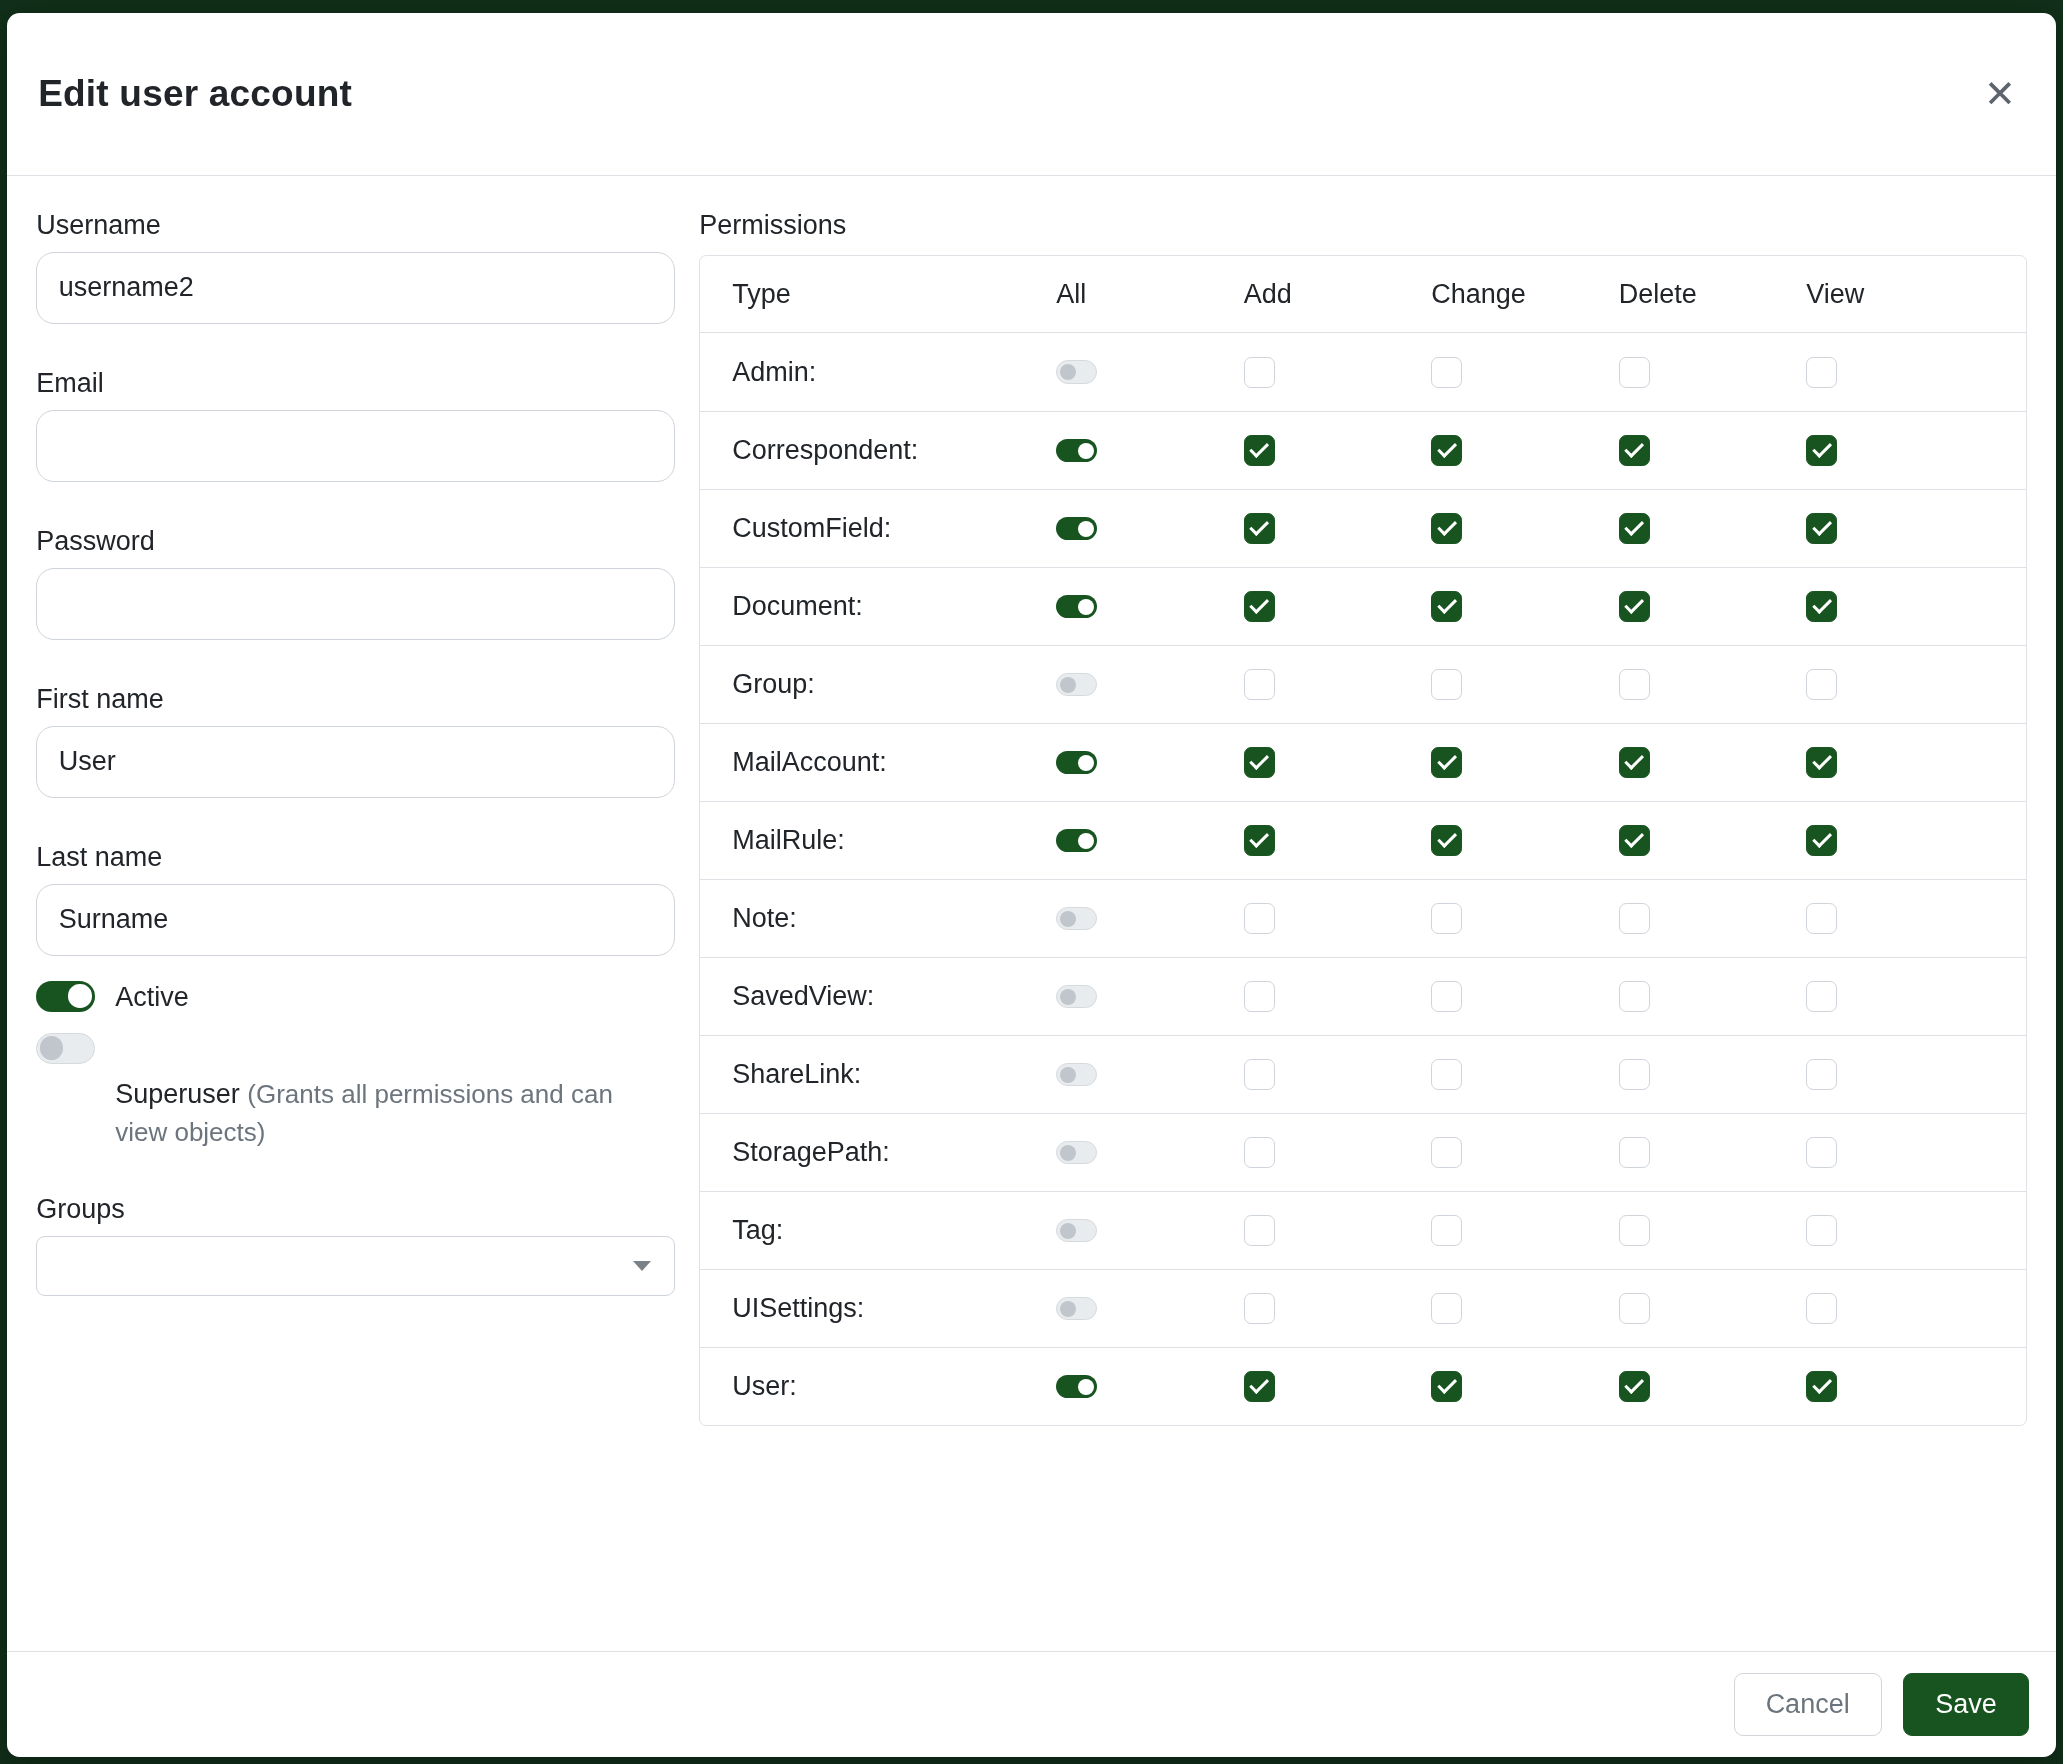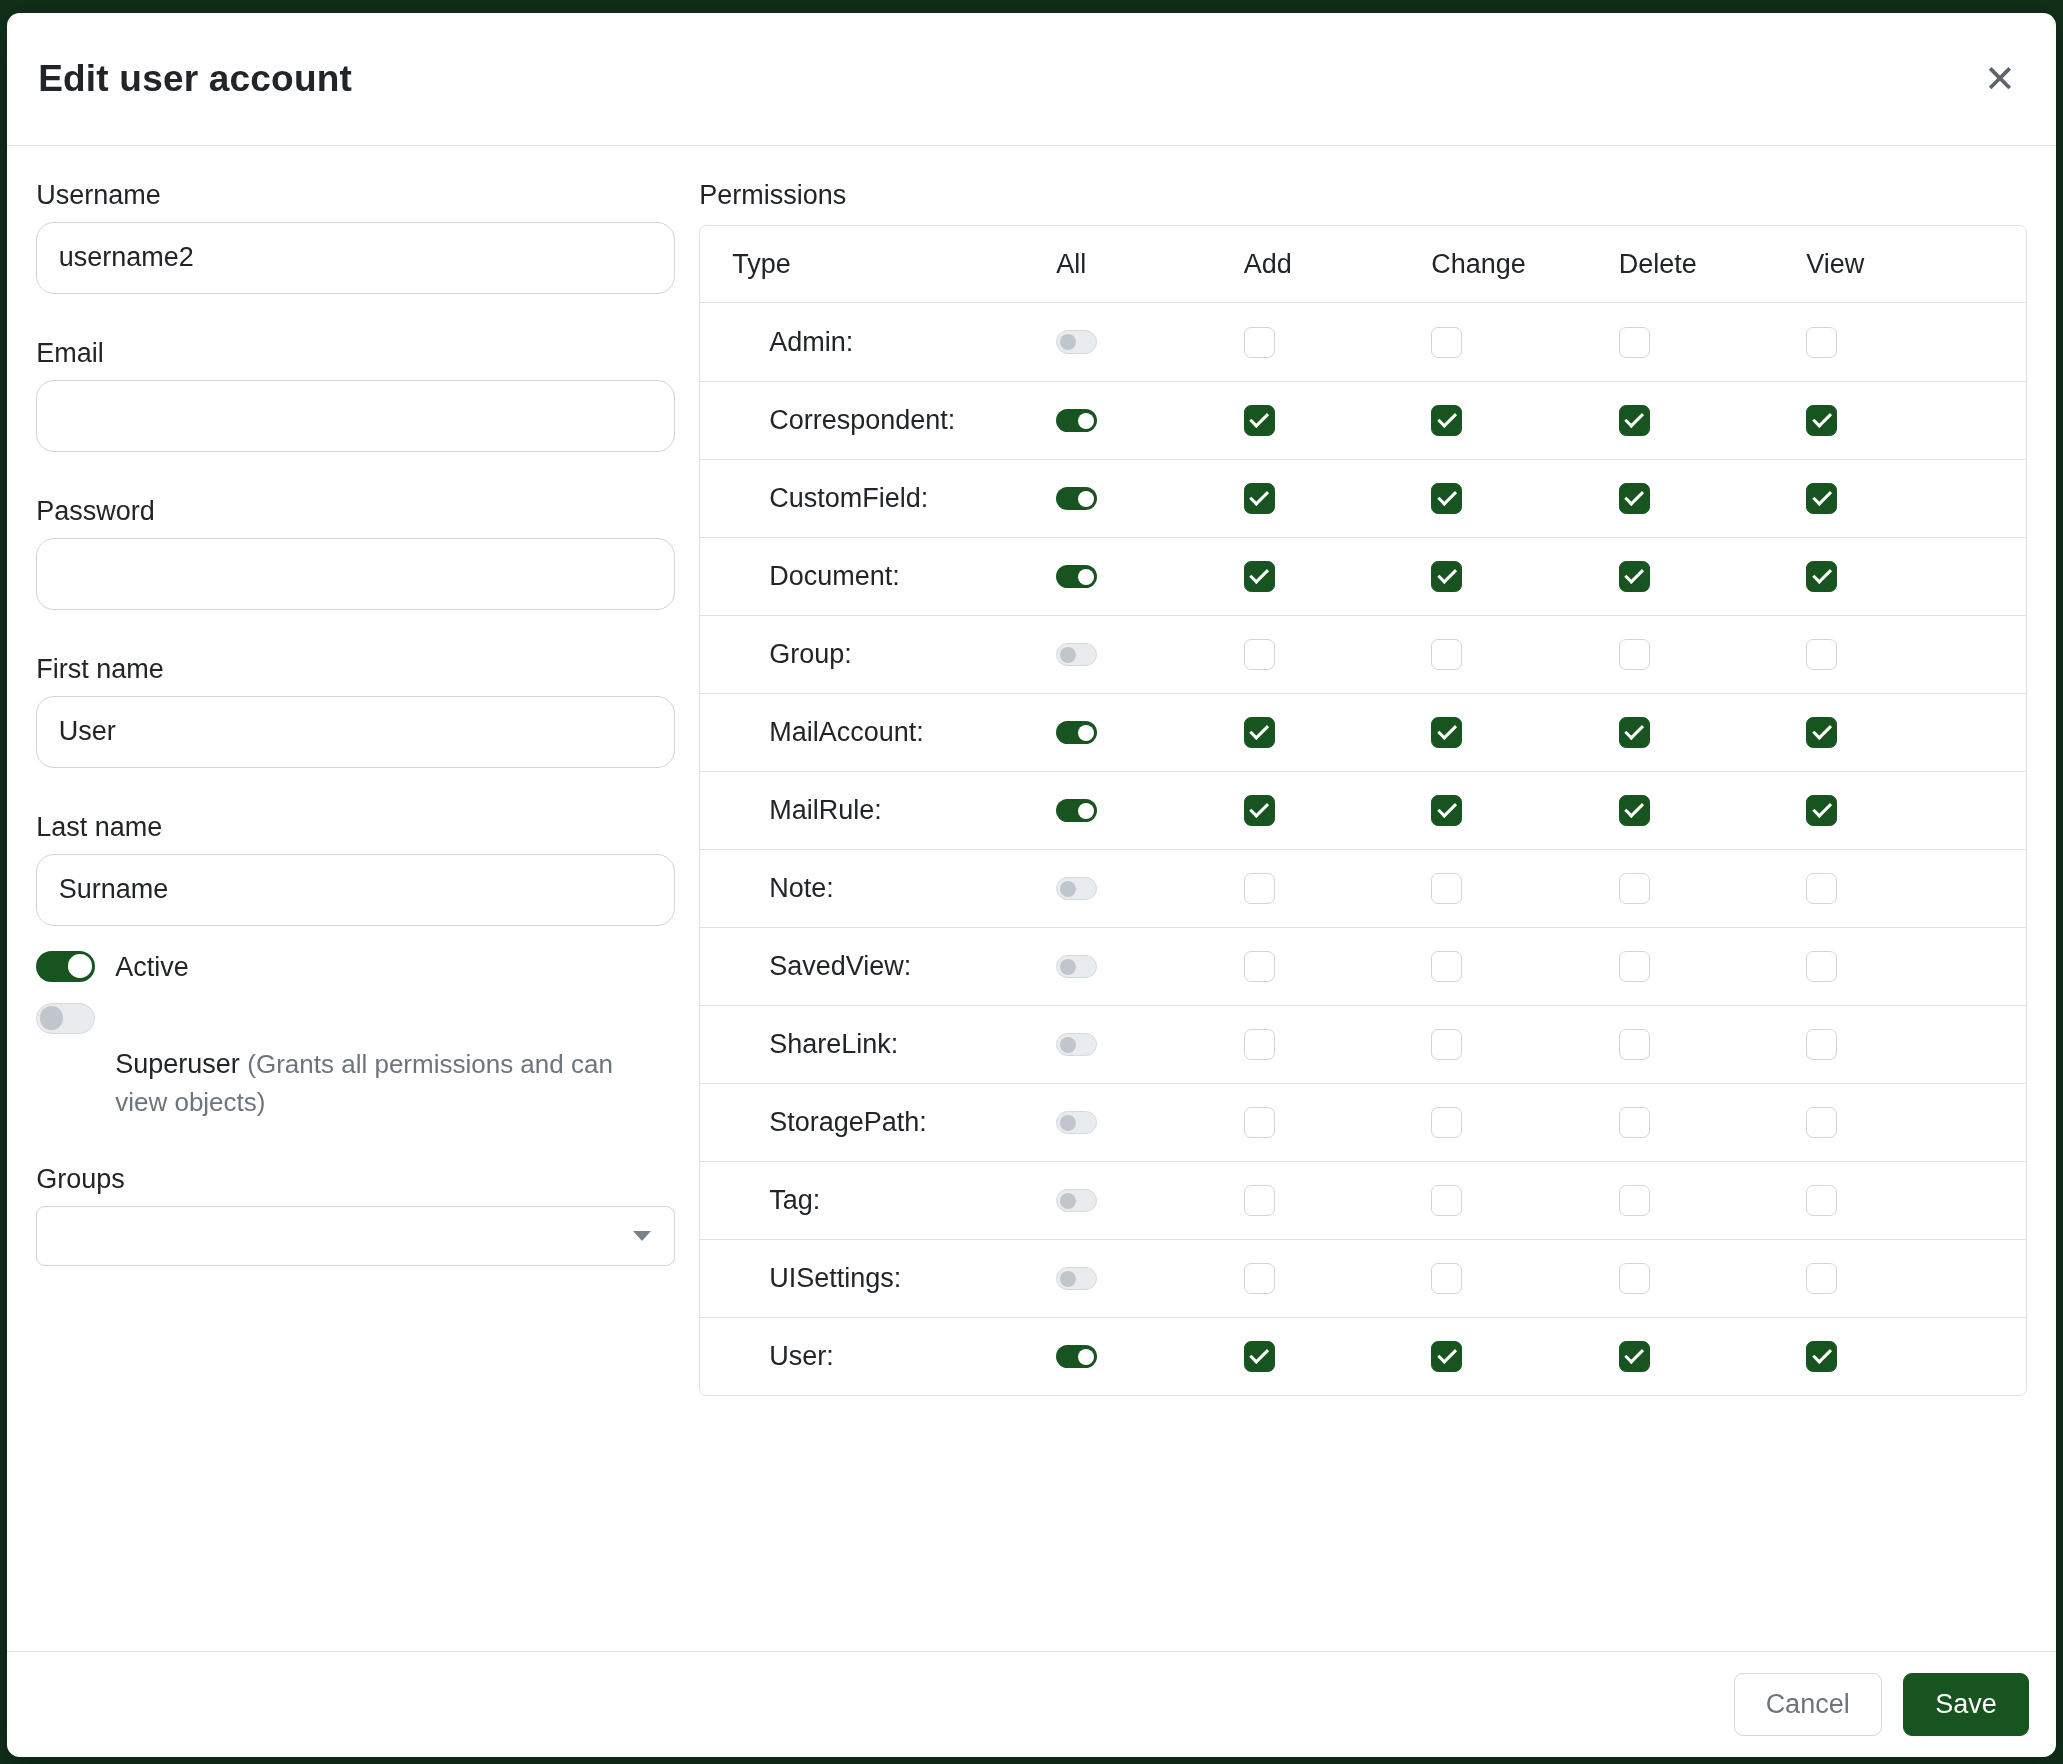--- a/index.html
+++ b/index.html
@@ -22,21 +22,21 @@
     position:absolute;
     top:12.6px;left:7.2px;right:7.2px;bottom:7.2px;
     background:#ffffff;
     border-radius:12.6px;
     display:flex;flex-direction:column;
     box-shadow:0 9px 36px rgba(0,0,0,0.35);
     overflow:hidden;
   }
   
   .modal-header{
-    flex:none;height:133px;
+    flex:none;height:163px;
     display:flex;align-items:center;justify-content:space-between;
     padding:0 31px;
     border-bottom:1.8px solid var(--border);
   }
   .modal-title{font-size:37px;font-weight:700;color:#212529;letter-spacing:0.2px;}
   .close{
     font-size:38px;color:#5d646b;line-height:1;cursor:pointer;
     padding:5.4px 9px;font-weight:400;
   }
   
@@ -100,21 +100,21 @@
     grid-template-columns:324px repeat(5,1fr);
     align-items:center;
     padding:0 32px;
     height:78px;
     font-size:27px;
   }
   .perm-head{height:77px;border-bottom:1.8px solid var(--border);}
   .perm-body .perm-row{border-top:0.9px solid var(--border);}
   .perm-body .perm-row:first-child{border-top:none;}
   .perm-col{color:var(--text);}
-  .perm-type{color:var(--text);margin-left:37px;}
+  .perm-type{color:var(--text);}
   .perm-row > .toggle, .perm-row > .checkbox{justify-self:start;}
   .checkbox{
     width:31px;height:31px;
     border:1.8px solid var(--input-border);
     border-radius:7.2px;background:#fff;cursor:pointer;
     display:flex;align-items:center;justify-content:center;
   }
   .checkbox.checked{background:var(--primary);border-color:var(--primary);}
   .checkbox.checked::after{
     content:"";width:7.2px;height:15.3px;

